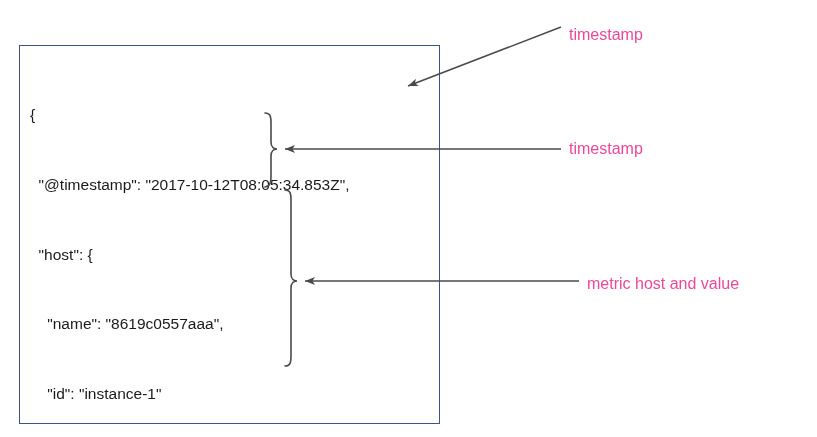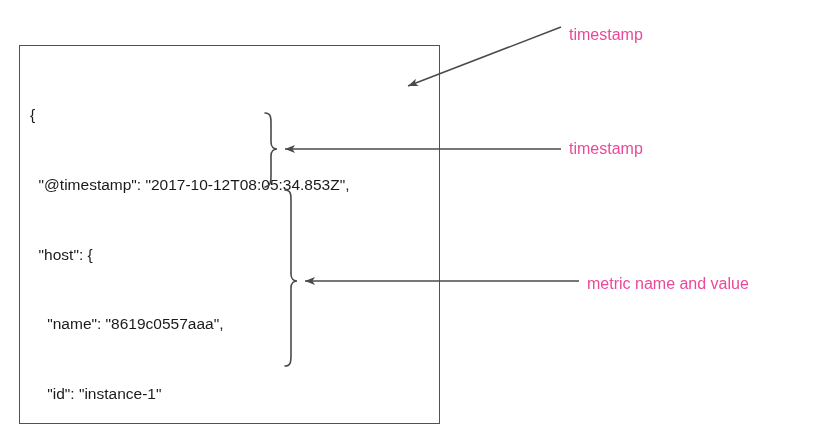--- a/index.html
+++ b/index.html
@@ -127,15 +127,15 @@
 
     <g>
       <line x1="579" y1="281" x2="305" y2="281" stroke="#4a4a4a" stroke-width="1.5" marker-end="url(#arrowhead)"></line>
     </g>
   </svg>
 
   <div class="anno-label" id="label-timestamp">timestamp</div>
 
   <div class="anno-label" id="label-dimensions">timestamp</div>
 
-  <div class="anno-label" id="label-metric">metric name and value</div>
+  <div class="anno-label" id="label-metric">metric host and value</div>
 
 </div>
 
 </body></html>

